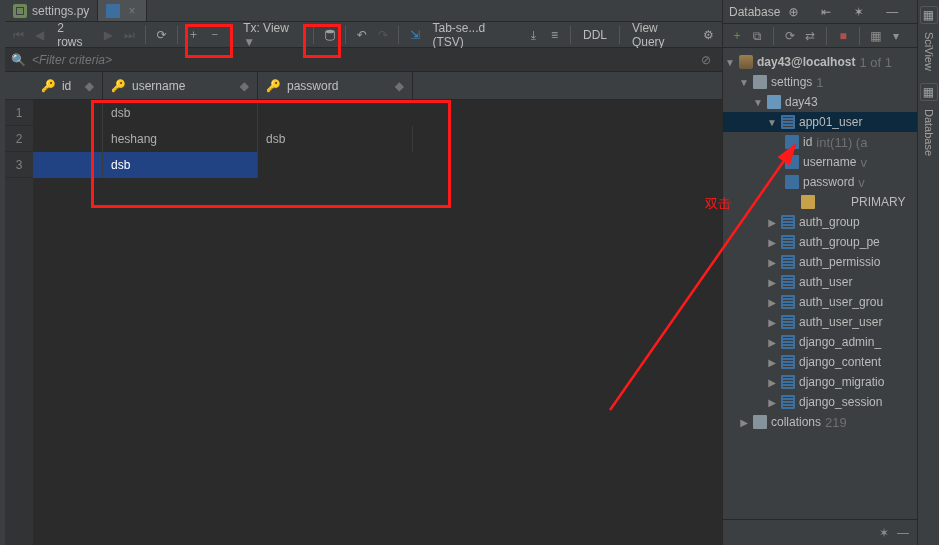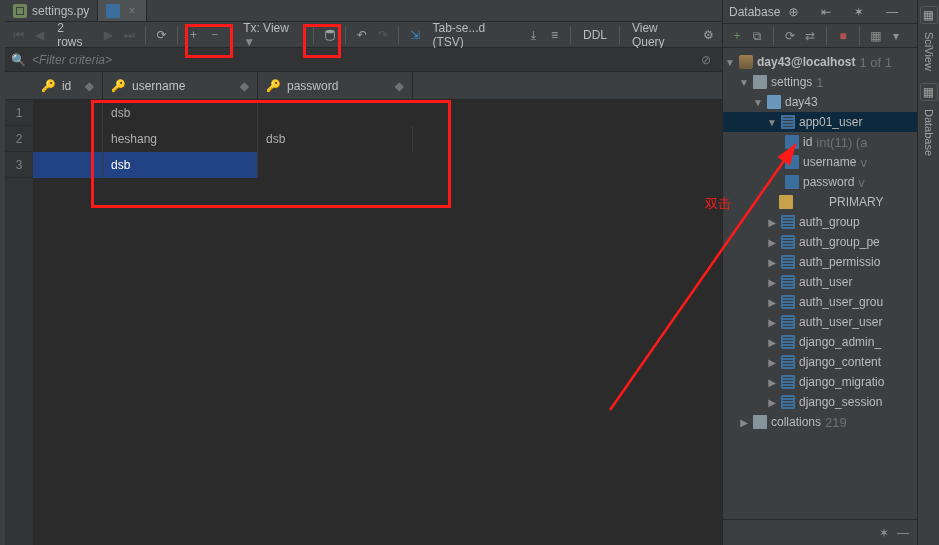--- a/index.html
+++ b/index.html
@@ -216,21 +216,21 @@
           <div class="node" style="padding-left: 62px;">
             <span class="node-icon ic-col"></span>
             <span class="node-label">username</span> 
             <span class="node-sub">v</span>
           </div>
           <div class="node" style="padding-left: 62px;">
             <span class="node-icon ic-col"></span>
             <span class="node-label">password</span> 
             <span class="node-sub">v</span>
           </div>
-          <div class="node" style="padding-left: 56px; gap: 36px;">
+          <div class="node" style="padding-left: 78px; gap: 36px;">
             <span class="node-icon ic-key"></span>
             <span class="node-label">PRIMARY</span> 
             <span class="node-sub">(id</span>
           </div>
         </div>
    <div id="tables-container">
           <div class="node" style="padding-left: 44px;">
             <span class="arrow">▶</span>
             <span class="node-icon ic-table"></span>
             <span class="node-label">auth_group</span>

